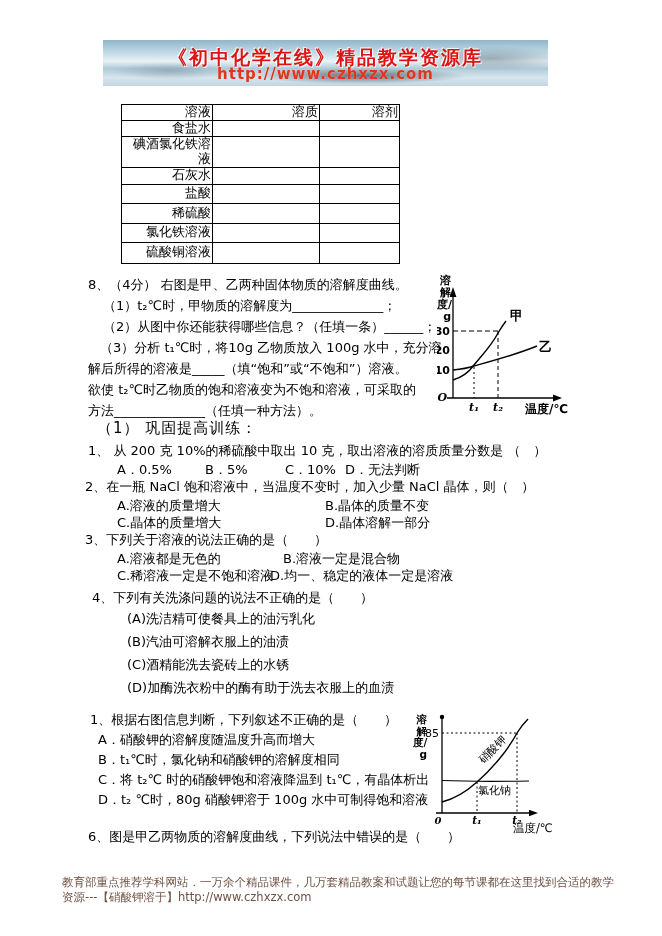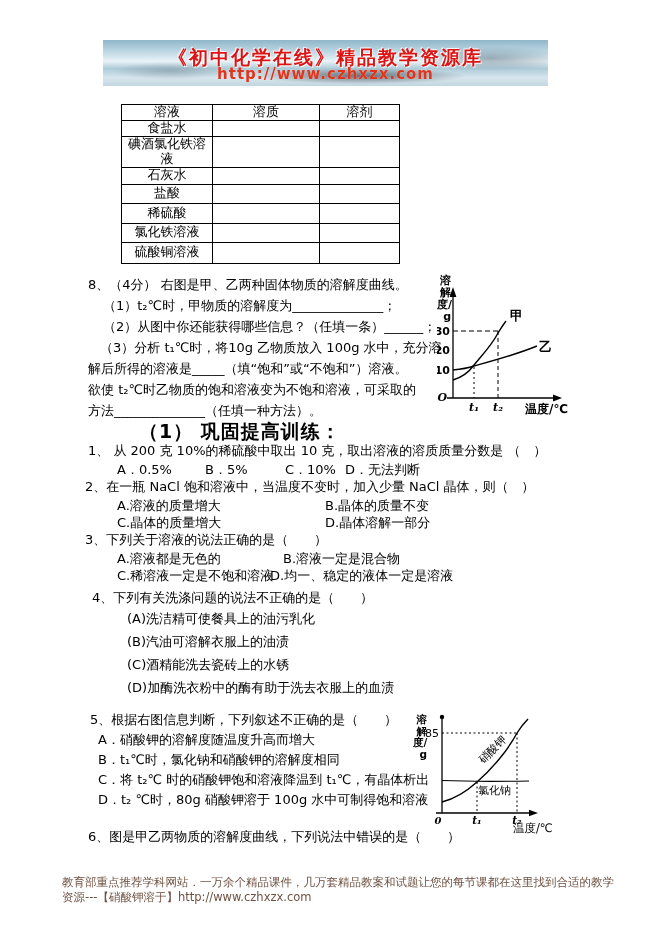--- a/index.html
+++ b/index.html
@@ -20,32 +20,32 @@
            background:radial-gradient(ellipse at center,rgba(90,110,120,0.35) 0%,rgba(90,110,120,0) 70%);}
   .banner-title{position:absolute;left:0;top:5px;width:100%;text-align:center;
            font-size:19px;font-weight:bold;letter-spacing:2px;color:#dc1414;
            text-shadow:0 0 2px #ffffff,1px 1px 0 rgba(255,255,255,.8),-1px -1px 0 rgba(255,255,255,.8);}
   .banner-url{position:absolute;left:0;top:25px;width:100%;text-align:center;
            font-size:15px;font-weight:bold;color:#e0341c;letter-spacing:1px;
            text-shadow:0 0 1px rgba(255,255,255,.6);}
 
   
   table.blank{position:absolute;left:121px;top:104px;border-collapse:collapse;table-layout:fixed;}
-  table.blank td{border:1px solid #000;text-align:center;vertical-align:middle;
+  table.blank td{border:1px solid #000;text-align:right;vertical-align:middle;
                  font-size:13px;line-height:1.12;padding:0 1px;overflow:hidden;}
   .c1{width:88px;} .c2{width:104px;} .c3{width:77px;}
 
   
   .vlabel{position:absolute;width:14px;text-align:right;font-size:11px;font-weight:bold;
           line-height:1.1;word-break:break-all;white-space:normal;}
   svg text{fill:#000;}
   .sans-b{font-family:"DejaVu Sans",sans-serif;font-weight:bold;}
   .ser-i{font-family:"DejaVu Serif",serif;font-style:italic;font-weight:bold;}
 
-  .section-title{font-size:19px;font-weight:bold;letter-spacing:1px;margin-left:42px;}
+  .section-title{font-size:15px;font-weight:normal;letter-spacing:1px;}
   .footer{font-size:11.5px;color:#6e5142;line-height:15px;}
 </style>
 </head>
 <body>
 
 <div id="page">
 
   <div class="banner">
     <div class="smudge3"></div>
     <div class="smudge2"></div>
@@ -158,21 +158,21 @@
     <span class="opt" style="left:32px">C.稀溶液一定是不饱和溶液</span>
     <span class="opt" style="left:185px">D.均一、稳定的液体一定是溶液</span>
   </div>
 
   <div class="abs qtext" style="left:92px;top:590px">4、下列有关洗涤问题的说法不正确的是（　　）</div>
   <div class="abs qtext" style="left:127px;top:611px">(A)洗洁精可使餐具上的油污乳化</div>
   <div class="abs qtext" style="left:127px;top:634px">(B)汽油可溶解衣服上的油渍</div>
   <div class="abs qtext" style="left:127px;top:657px">(C)酒精能洗去瓷砖上的水锈</div>
   <div class="abs qtext" style="left:127px;top:680px">(D)加酶洗衣粉中的酶有助于洗去衣服上的血渍</div>
 
-  <div class="abs qtext" style="left:90px;top:712px">5、根据右图信息判断，下列叙述不正确的是（　　）</div>
+  <div class="abs qtext" style="left:90px;top:712px">1、根据右图信息判断，下列叙述不正确的是（　　）</div>
   <div class="abs qtext" style="left:98px;top:732px">A．硝酸钾的溶解度随温度升高而增大</div>
   <div class="abs qtext" style="left:98px;top:752px">B．t₁℃时，氯化钠和硝酸钾的溶解度相同</div>
   <div class="abs qtext" style="left:98px;top:772px">C．将 t₂℃ 时的硝酸钾饱和溶液降温到 t₁℃，有晶体析出</div>
   <div class="abs qtext" style="left:98px;top:792px">D．t₂ ℃时，80g 硝酸钾溶于 100g 水中可制得饱和溶液</div>
 
   <div class="vlabel" style="left:413px;top:714px;font-size:10.5px">溶解度/g</div>
   <svg class="abs" style="left:412px;top:710px" width="146" height="126" viewBox="0 0 146 126">
     <line x1="30" y1="8" x2="30" y2="103" stroke="#000" stroke-width="1.3"></line>
     <circle cx="30" cy="7" r="2.2"></circle>
     <line x1="24" y1="103" x2="120" y2="103" stroke="#000" stroke-width="1.3"></line>

